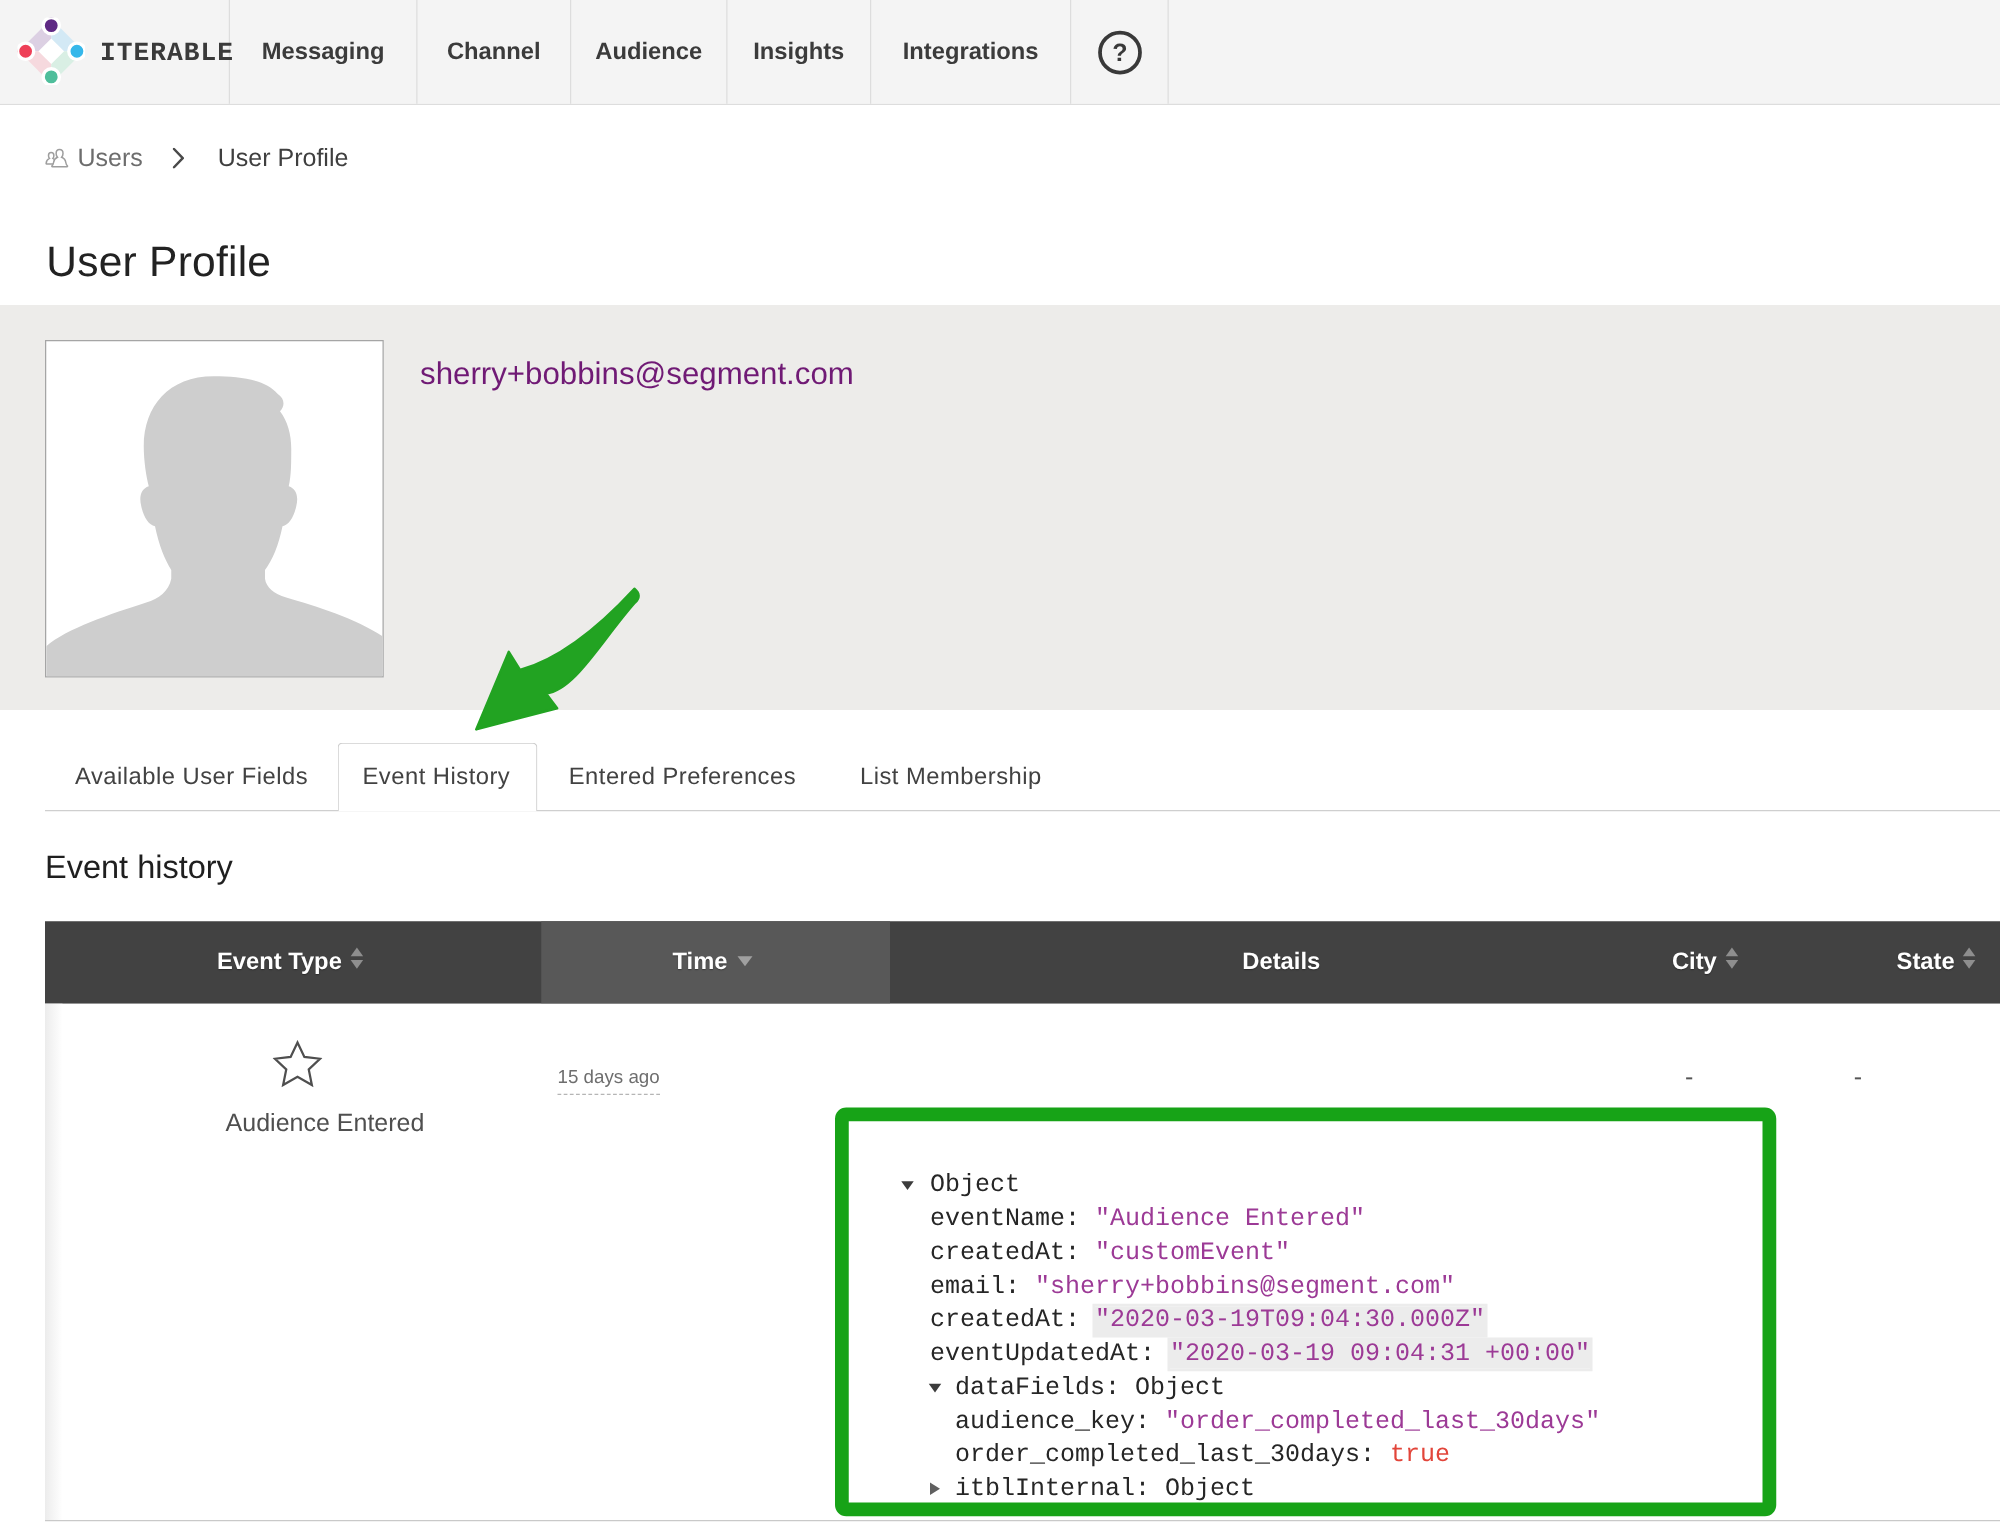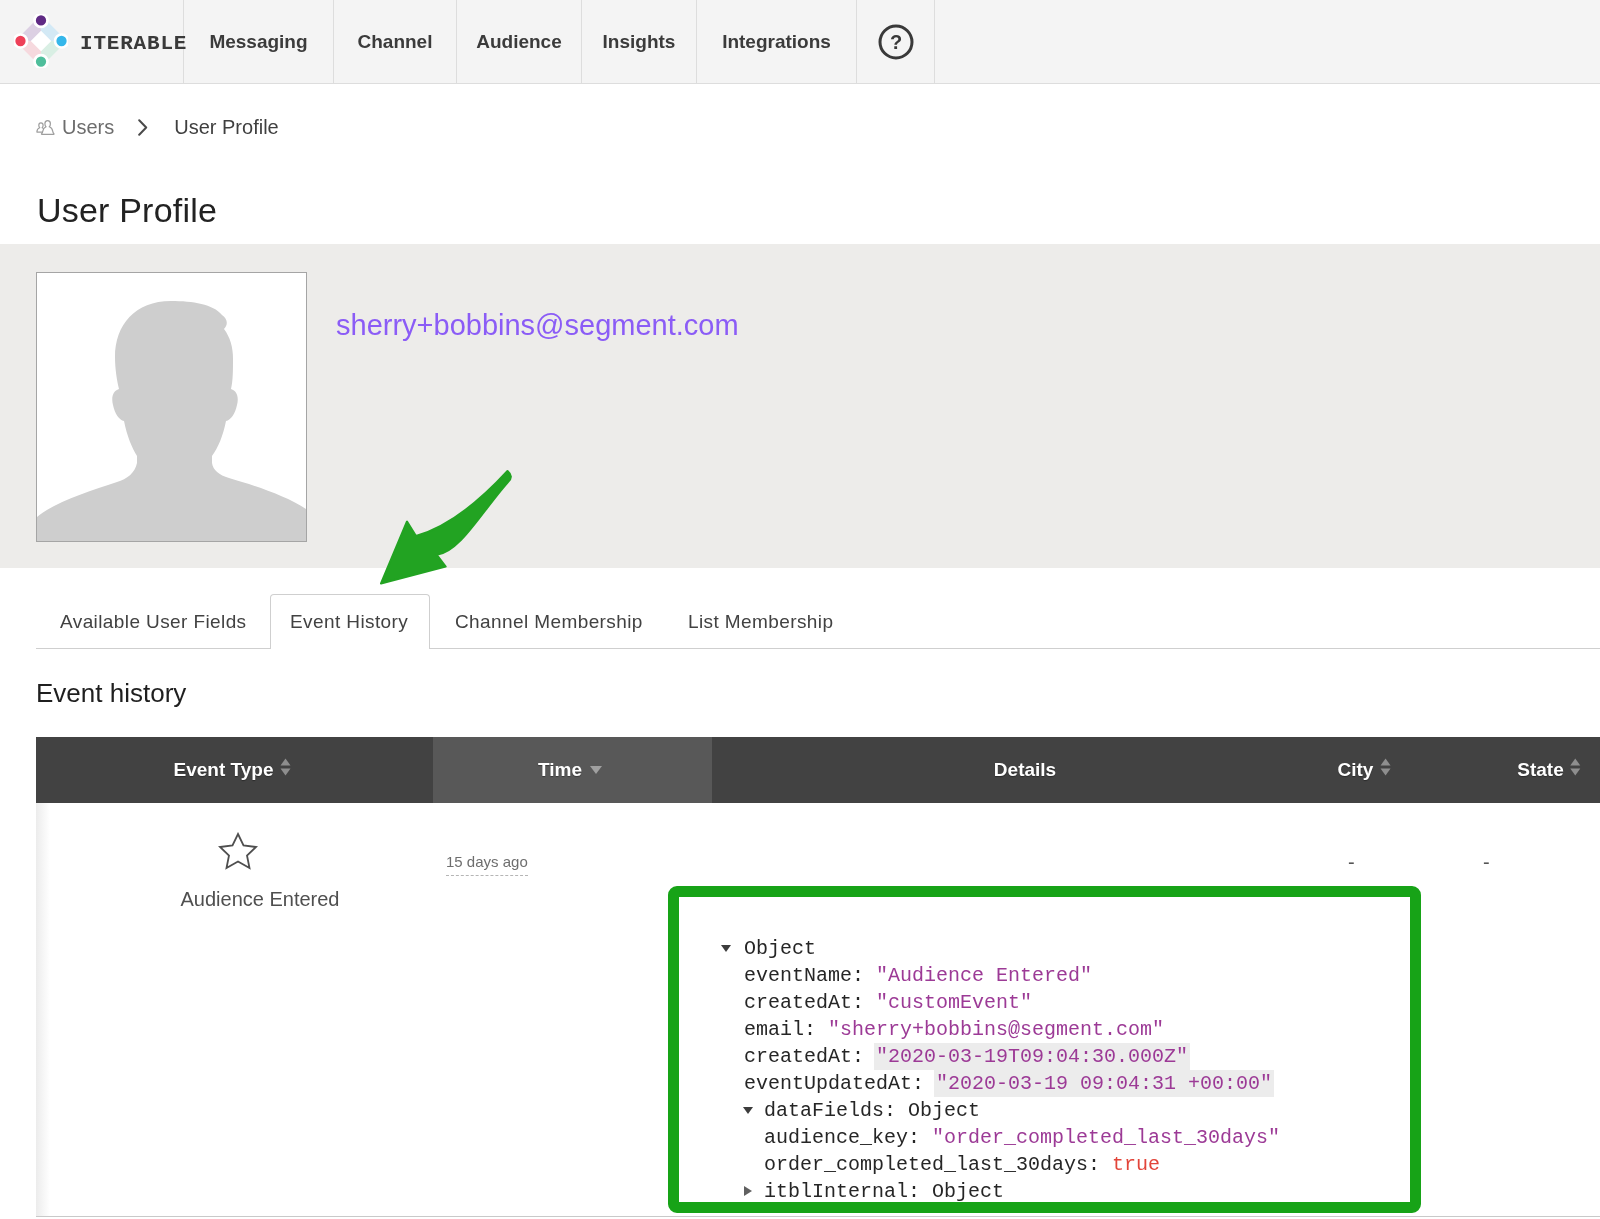--- a/index.html
+++ b/index.html
@@ -23,21 +23,21 @@
   
   .bc { position:absolute; top:116px; left:36px; font-size:20px; color:#6d6d6d; }
   
   .bc .cur { color:#3f3f3f; }
 
   h1.title { position:absolute; left:37px; top:191px; font-size:34px; font-weight:normal; color:#222; letter-spacing:0.2px;}
 
   
   .band { position:absolute; left:0; top:244px; width:1600px; height:324px; background:#edecea; }
   .avatar { position:absolute; left:36px; top:272px; width:271px; height:270px; background:#fff; border:1px solid #a5a5a5; }
-  .email { position:absolute; left:336px; top:285px; font-size:29px; color:#8b5cf6;margin-top:24px; }
+  .email { position:absolute; left:336px; top:285px; font-size:25px; color:#701a75; }
 
   
   .tabline { position:absolute; left:36px; top:648px; width:1564px; height:1px; background:#cfcfcf; }
   .tab { position:absolute; top:622px; transform:translateY(-50%); font-size:19px; letter-spacing:0.4px; color:#424242; }
   .activetab { position:absolute; left:270px; top:594px; width:160px; height:55px; background:#fff; border:1px solid #cfcfcf; border-bottom:none; border-radius:4px 4px 0 0; }
 
   h2.evh { position:absolute; left:36px; top:678px; font-size:26px; font-weight:normal; color:#1f1f1f; }
 
   
   .thead { position:absolute; left:36px; top:737px; width:1564px; height:66px; background:#424242; }
@@ -123,21 +123,21 @@
 <div class="email">sherry+bobbins@segment.com</div>
 
 <svg class="abs" style="left:360px; top:455px;" width="170" height="140" viewBox="0 0 170 140">
   <path fill="#22a322" stroke="#22a322" stroke-width="2" stroke-linejoin="round" d="M 147.5 16 C 118 48, 88 72, 56 81 L 47 66.5 L 21 128.5 L 85.7 111.6 L 76.8 99.8 C 100 97, 121.6 56.7, 148 27 Q 154 21.5 147.5 16 Z"></path>
 </svg>
 
 <div class="tabline"></div>
 <div class="activetab"></div>
 <div class="tab" style="left:60px;">Available User Fields</div>
 <div class="tab" style="left:290px;">Event History</div>
-<div class="tab" style="left:455px;">Channel Membership</div>
+<div class="tab" style="left:455px;">Entered Preferences</div>
 <div class="tab" style="left:688px;">List Membership</div>
 
 <h2 class="evh">Event history</h2>
 
 <div class="thead">
   <div class="thtime"></div>
   <div class="th" style="left:197px;">Event Type<span class="sort2"><div class="u"></div><div class="d"></div></span></div>
   <div class="th" style="left:534px;">Time<span class="sort1"></span></div>
   <div class="th" style="left:989px;">Details</div>
   <div class="th" style="left:1284px;margin-left:45px;">City<span class="sort2"><div class="u"></div><div class="d"></div></span></div>

